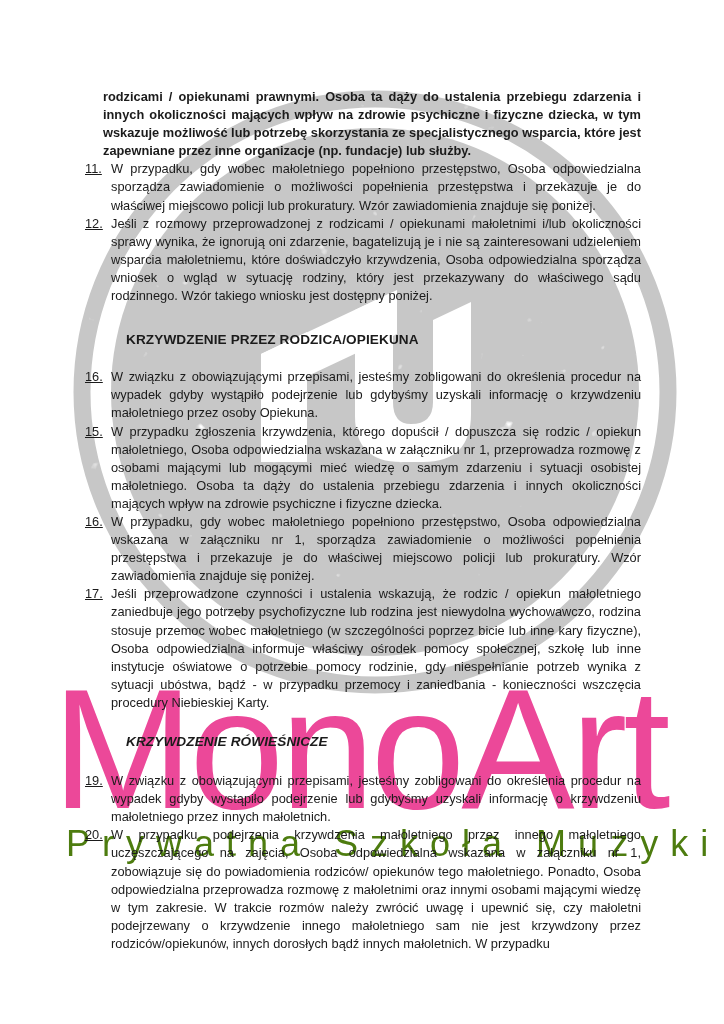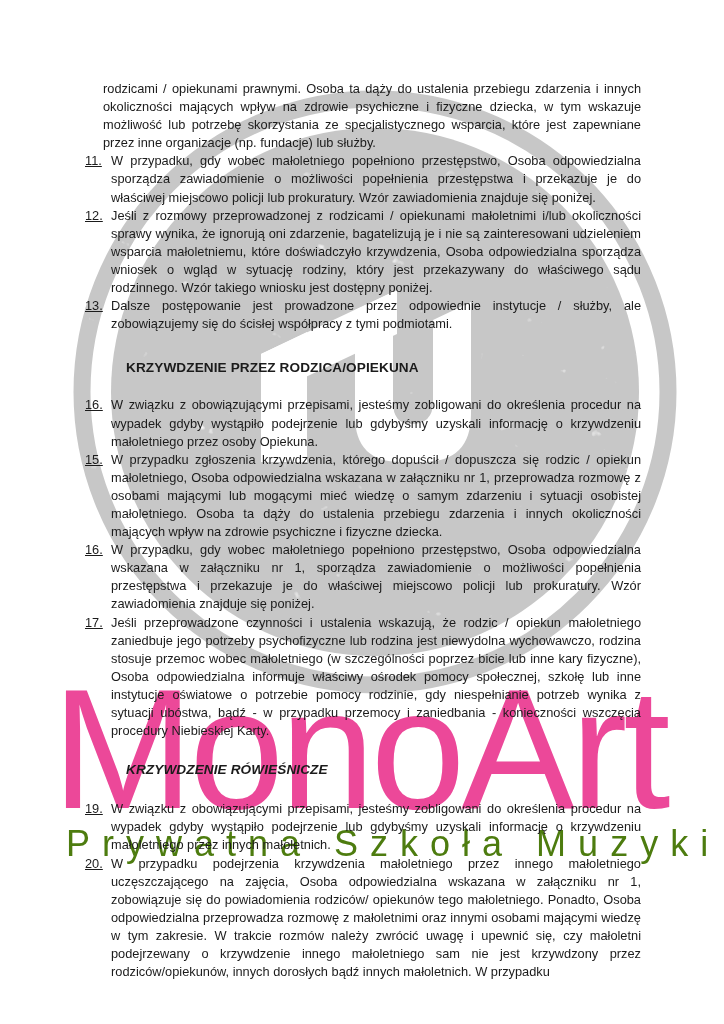--- a/index.html
+++ b/index.html
@@ -40,22 +40,23 @@
   
   .content{
     position:absolute;left:85px;top:80px;
     width:556px;
     z-index:1;
     font-size:12.8px;
     line-height:18.1px;
     text-align:justify;
   }
   .intro{
-    margin:0 0 0 0;
+    margin:8px 0 0 0;
     padding-left:18px;
+    font-weight:bold;
   }
   .item{
     padding-left:26px;
     text-indent:-26px;
   }
   .item .num{
     display:inline-block;
     width:26px;
     text-indent:0;
     text-decoration:underline;
@@ -105,21 +106,20 @@
   <div class="wm-brand">MonoArt</div>
 
   <div class="wm-subtitle">Prywatna Szkoła Muzyki</div>
 
   <div class="content">
 
     <p class="intro">rodzicami / opiekunami prawnymi. Osoba ta dąży do ustalenia przebiegu zdarzenia i innych okoliczności mających wpływ na zdrowie psychiczne i fizyczne dziecka, w tym wskazuje możliwość lub potrzebę skorzystania ze specjalistycznego wsparcia, które jest zapewniane przez inne organizacje (np. fundacje) lub służby.</p>
 
     <div class="item"><span class="num">11.</span><span>W przypadku, gdy wobec małoletniego popełniono przestępstwo, Osoba odpowiedzialna sporządza zawiadomienie o możliwości popełnienia przestępstwa i przekazuje je do właściwej miejscowo policji lub prokuratury. Wzór zawiadomienia znajduje się poniżej.</span></div>
     <div class="item"><span class="num">12.</span><span>Jeśli z rozmowy przeprowadzonej z rodzicami / opiekunami małoletnimi i/lub okoliczności sprawy wynika, że ignorują oni zdarzenie, bagatelizują je i nie są zainteresowani udzieleniem wsparcia małoletniemu, które doświadczyło krzywdzenia, Osoba odpowiedzialna sporządza wniosek o wgląd w sytuację rodziny, który jest przekazywany do właściwego sądu rodzinnego. Wzór takiego wniosku jest dostępny poniżej.</span></div>
-    <div class="item"><span class="num">13.</span><span>Dalsze postępowanie jest prowadzone przez odpowiednie instytucje / służby, ale zobowiązujemy się do ścisłej współpracy z tymi podmiotami.</span></div>
 
     <h2 class="sec-heading">KRZYWDZENIE PRZEZ RODZICA/OPIEKUNA</h2>
     <div class="item"><span class="num">16.</span><span>W związku z obowiązującymi przepisami, jesteśmy zobligowani do określenia procedur na wypadek gdyby wystąpiło podejrzenie lub gdybyśmy uzyskali informację o krzywdzeniu małoletniego przez osoby Opiekuna.</span></div>
     <div class="item"><span class="num">15.</span><span>W przypadku zgłoszenia krzywdzenia, którego dopuścił / dopuszcza się rodzic / opiekun małoletniego, Osoba odpowiedzialna wskazana w załączniku nr 1, przeprowadza rozmowę z osobami mającymi lub mogącymi mieć wiedzę o samym zdarzeniu i sytuacji osobistej małoletniego. Osoba ta dąży do ustalenia przebiegu zdarzenia i innych okoliczności mających wpływ na zdrowie psychiczne i fizyczne dziecka.</span></div>
     <div class="item"><span class="num">16.</span><span>W przypadku, gdy wobec małoletniego popełniono przestępstwo, Osoba odpowiedzialna wskazana w załączniku nr 1, sporządza zawiadomienie o możliwości popełnienia przestępstwa i przekazuje je do właściwej miejscowo policji lub prokuratury. Wzór zawiadomienia znajduje się poniżej.</span></div>
     <div class="item"><span class="num">17.</span><span>Jeśli przeprowadzone czynności i ustalenia wskazują, że rodzic / opiekun małoletniego zaniedbuje jego potrzeby psychofizyczne lub rodzina jest niewydolna wychowawczo, rodzina stosuje przemoc wobec małoletniego (w szczególności poprzez bicie lub inne kary fizyczne), Osoba odpowiedzialna informuje właściwy ośrodek pomocy społecznej, szkołę lub inne instytucje oświatowe o potrzebie pomocy rodzinie, gdy niespełnianie potrzeb wynika z sytuacji ubóstwa, bądź - w przypadku przemocy i zaniedbania - konieczności wszczęcia procedury Niebieskiej Karty.</span></div>
 
     <h2 class="sec-heading second">KRZYWDZENIE RÓWIEŚNICZE</h2>
     <div class="item"><span class="num">19.</span><span>W związku z obowiązującymi przepisami, jesteśmy zobligowani do określenia procedur na wypadek gdyby wystąpiło podejrzenie lub gdybyśmy uzyskali informację o krzywdzeniu małoletniego przez innych małoletnich.</span></div>
     <div class="item"><span class="num">20.</span><span>W przypadku podejrzenia krzywdzenia małoletniego przez innego małoletniego uczęszczającego na zajęcia, Osoba odpowiedzialna wskazana w załączniku nr 1, zobowiązuje się do powiadomienia rodziców/ opiekunów tego małoletniego. Ponadto, Osoba odpowiedzialna przeprowadza rozmowę z małoletnimi oraz innymi osobami mającymi wiedzę w tym zakresie. W trakcie rozmów należy zwrócić uwagę i upewnić się, czy małoletni podejrzewany o krzywdzenie innego małoletniego sam nie jest krzywdzony przez rodziców/opiekunów, innych dorosłych bądź innych małoletnich. W przypadku</span></div>

